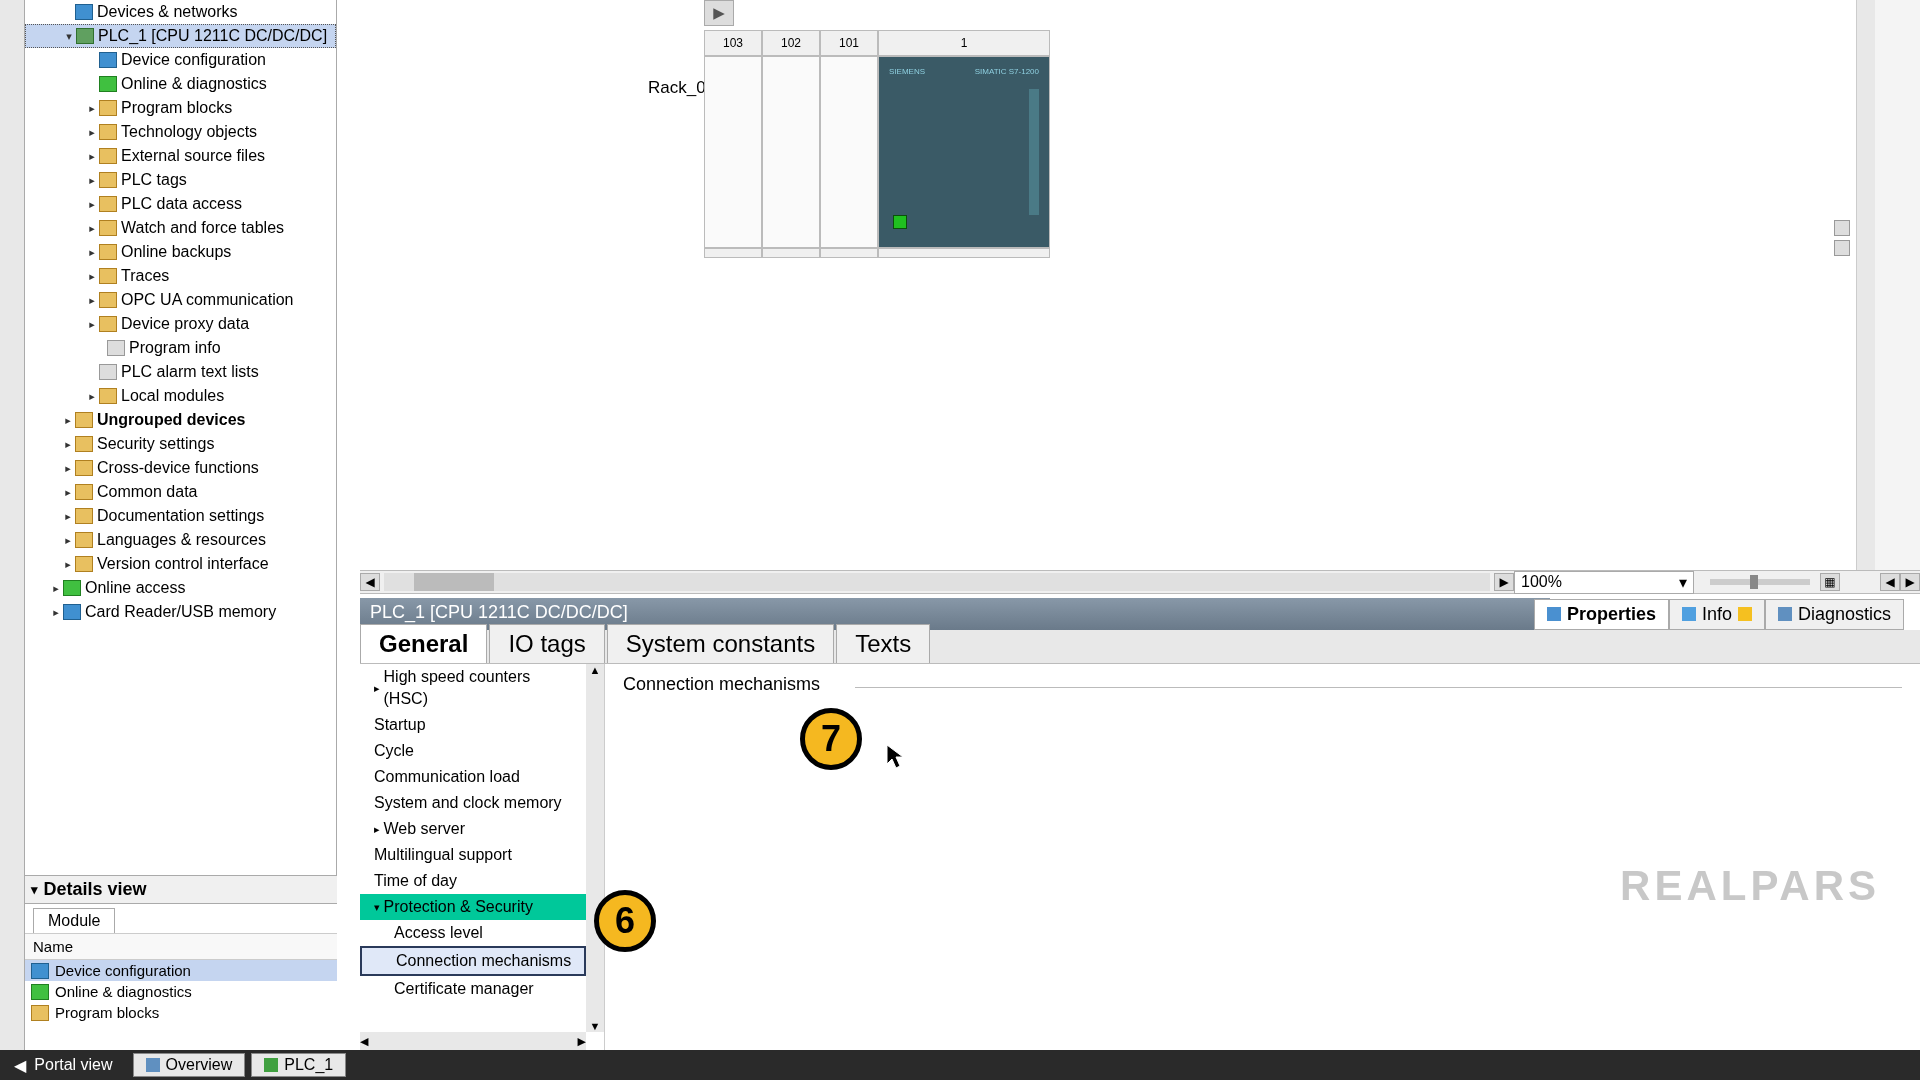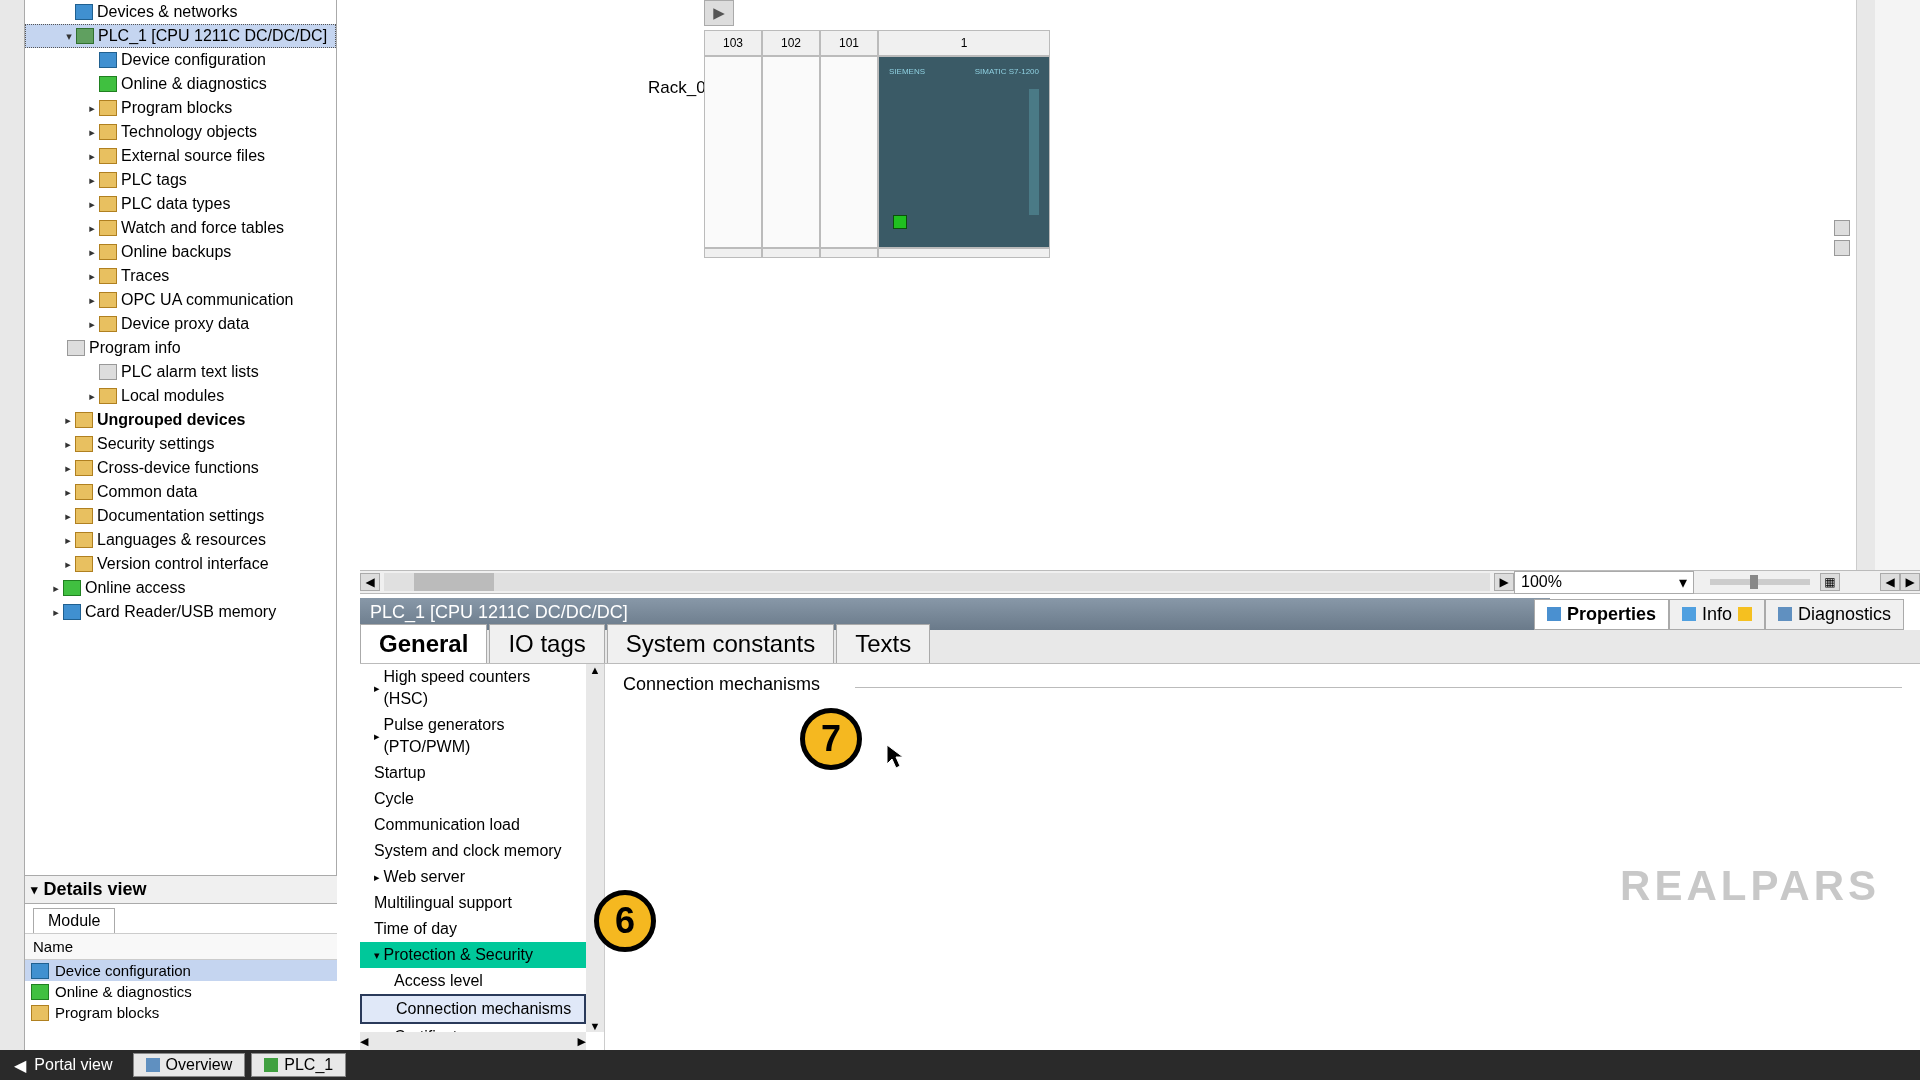--- a/index.html
+++ b/index.html
@@ -164,21 +164,21 @@
         <span class="tree-label">External source files</span>
       </div>
       <div class="tree-node" style="padding-left: 60px;">
         <span class="expander">▸</span>
         <span class="tree-icon ico-folder"></span>
         <span class="tree-label">PLC tags</span>
       </div>
       <div class="tree-node" style="padding-left: 60px;">
         <span class="expander">▸</span>
         <span class="tree-icon ico-folder"></span>
-        <span class="tree-label">PLC data types</span>
+        <span class="tree-label">PLC data access</span>
       </div>
       <div class="tree-node" style="padding-left: 60px;">
         <span class="expander">▸</span>
         <span class="tree-icon ico-folder"></span>
         <span class="tree-label">Watch and force tables</span>
       </div>
       <div class="tree-node" style="padding-left: 60px;">
         <span class="expander">▸</span>
         <span class="tree-icon ico-folder"></span>
         <span class="tree-label">Online backups</span>
@@ -191,21 +191,21 @@
       <div class="tree-node" style="padding-left: 60px;">
         <span class="expander">▸</span>
         <span class="tree-icon ico-folder"></span>
         <span class="tree-label">OPC UA communication</span>
       </div>
       <div class="tree-node" style="padding-left: 60px;">
         <span class="expander">▸</span>
         <span class="tree-icon ico-folder"></span>
         <span class="tree-label">Device proxy data</span>
       </div>
-      <div class="tree-node" style="padding-left: 28px;">
+      <div class="tree-node" style="padding-left: 68px;">
         <span class="expander"></span>
         <span class="tree-icon ico-file"></span>
         <span class="tree-label">Program info</span>
       </div>
       <div class="tree-node" style="padding-left: 60px; text-align: right;">
         <span class="expander"></span>
         <span class="tree-icon ico-file"></span>
         <span class="tree-label">PLC alarm text lists</span>
       </div>
       <div class="tree-node" style="padding-left: 60px;">
@@ -372,21 +372,20 @@
   <div class="subtab active">General</div>
   <div class="subtab">IO tags</div>
   <div class="subtab">System constants</div>
   <div class="subtab">Texts</div>
 </div>
 
 <div class="insp-body">
   <div class="insp-nav">
     <div id="insp-nav-items" style="position:absolute; left:0; right:18px; top:0; bottom:18px;">
         <div class="insp-nav-item exp">High speed counters (HSC)</div>
-        <div class="insp-nav-item exp">Pulse generators (PTO/PWM)</div>
         <div class="insp-nav-item">Startup</div>
         <div class="insp-nav-item">Cycle</div>
         <div class="insp-nav-item">Communication load</div>
         <div class="insp-nav-item">System and clock memory</div>
         <div class="insp-nav-item exp">Web server</div>
         <div class="insp-nav-item">Multilingual support</div>
         <div class="insp-nav-item">Time of day</div>
         <div class="insp-nav-item expanded hl">Protection &amp; Security</div>
         <div class="insp-nav-item sub">Access level</div>
         <div class="insp-nav-item sub selbox">Connection mechanisms</div>

